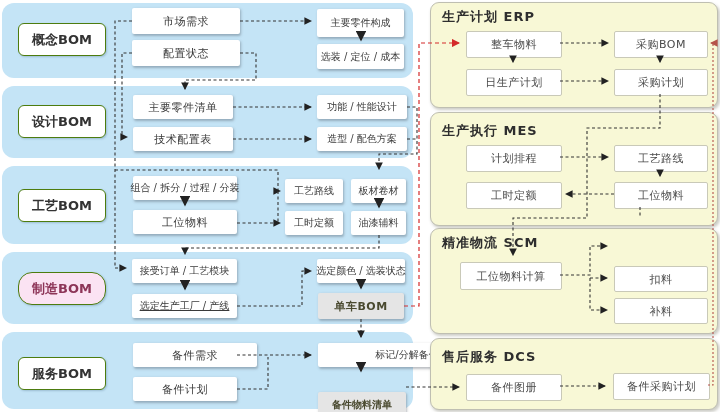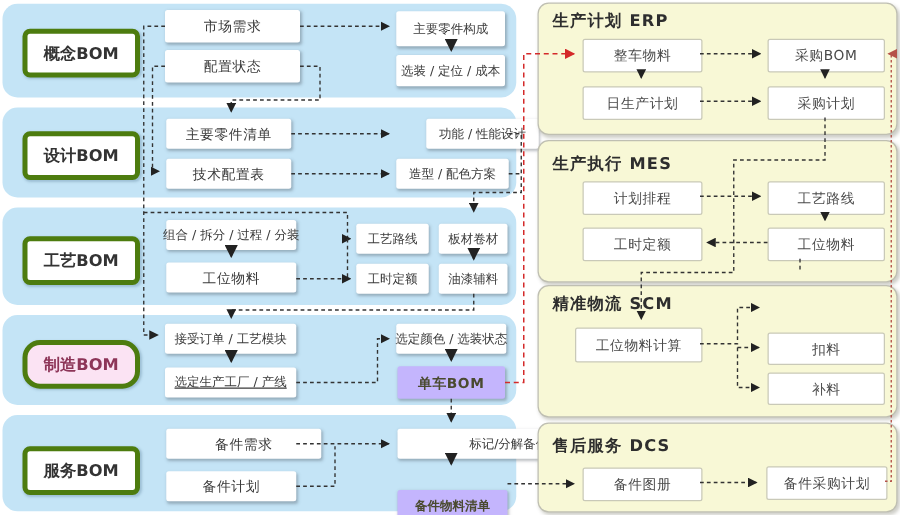--- a/index.html
+++ b/index.html
@@ -1,28 +1,28 @@
 <!DOCTYPE html>
 <html><head>
 <meta charset="utf-8">
 <style>
   html,body{margin:0;padding:0;background:#fff;}
   .stage{position:relative;width:720px;height:412px;background:#fff;overflow:hidden;
          font-family:"DejaVu Sans","Liberation Sans",sans-serif;}
   .band{position:absolute;left:2px;width:411px;background:#c4e4f6;border-radius:12px;}
   .lane-label{position:absolute;left:18px;width:86px;height:31px;background:#fff;
-    border:4px solid #4d7c0f;border-radius:6px;display:flex;align-items:center;justify-content:center;
+    border:1px solid #4d7c0f;border-radius:6px;display:flex;align-items:center;justify-content:center;
     font-size:13px;font-weight:bold;color:#333;box-shadow:1px 1px 2px rgba(40,80,110,.25);}
   .lane-label.pink{background:#fbe3f3;color:#8d3558;border-radius:14px;}
   .fbox{position:absolute;background:#fff;border-radius:2px;display:flex;align-items:center;
     justify-content:center;font-size:11px;color:#3a3a3a;letter-spacing:.5px;white-space:nowrap;
     box-shadow:1px 1.5px 2.5px rgba(60,70,80,.35);}
   .fbox.small{font-size:10px;letter-spacing:0;}
   .fbox.tiny{font-size:10px;letter-spacing:0;}
-  .fbox.hl{background:#c4b5fd;font-weight:bold;color:#4a4a30;text-align:center;}
+  .fbox.hl{background:#e5e5e5;font-weight:bold;color:#4a4a30;text-align:center;}
   .section{position:absolute;background:#f8f8d6;border:1px solid #bfbfb2;border-radius:9px;
     box-shadow:1.5px 2px 3px rgba(90,90,70,.3);}
   .sec-title{position:absolute;font-size:13px;font-weight:bold;color:#2e2e2e;letter-spacing:1px;}
   .rbox{position:absolute;background:#fff;border:1px solid #c9c9b8;border-radius:2px;display:flex;
     align-items:center;justify-content:center;font-size:11px;color:#4a4a4a;letter-spacing:.5px;white-space:nowrap;}
   svg.overlay{position:absolute;left:0;top:0;pointer-events:none;}
   path.d{fill:none;stroke:#333;stroke-width:1.1;stroke-dasharray:3 2.5;}
   path.s{fill:none;stroke:#222;stroke-width:1.5;}
   path.red{fill:none;stroke:#d42a2a;stroke-width:1.2;stroke-dasharray:4 3;}
   path.mar{fill:none;stroke:#b5524a;stroke-width:1.1;stroke-dasharray:2 2;}
@@ -44,21 +44,21 @@
   <div class="lane-label pink" style="top:272px;">制造BOM</div>
   <div class="lane-label" style="top:357px;">服务BOM</div>
 
   <div class="fbox" style="left:132px;top:8px;width:108px;height:26px;">市场需求</div>
   <div class="fbox" style="left:132px;top:40px;width:108px;height:26px;">配置状态</div>
   <div class="fbox small" style="left:317px;top:9px;width:87px;height:28px;font-family:Liberation Serif, serif;">主要零件构成</div>
   <div class="fbox small" style="left:317px;top:44px;width:87px;height:25px;">选装 / 定位 / 成本</div>
 
   <div class="fbox" style="left:133px;top:95px;width:100px;height:24px;">主要零件清单</div>
   <div class="fbox" style="left:133px;top:127px;width:100px;height:24px;">技术配置表</div>
-  <div class="fbox small" style="left:317px;top:95px;width:90px;height:24px;margin-left:24px;">功能 / 性能设计</div>
+  <div class="fbox small" style="left:317px;top:95px;width:90px;height:24px;">功能 / 性能设计</div>
   <div class="fbox small" style="left:317px;top:127px;width:90px;height:24px;">造型 / 配色方案</div>
 
   <div class="fbox tiny" style="left:133px;top:176px;width:104px;height:24px;">组合 / 拆分 / 过程 / 分装</div>
   <div class="fbox" style="left:133px;top:210px;width:104px;height:24px;">工位物料</div>
   <div class="fbox small" style="left:285px;top:179px;width:58px;height:24px;">工艺路线</div>
   <div class="fbox small" style="left:285px;top:211px;width:58px;height:24px;">工时定额</div>
   <div class="fbox small" style="left:351px;top:179px;width:55px;height:24px;">板材卷材</div>
   <div class="fbox small" style="left:351px;top:211px;width:55px;height:24px;">油漆辅料</div>
 
   <div class="fbox small" style="left:132px;top:259px;width:105px;height:24px;">接受订单 / 工艺模块</div>

